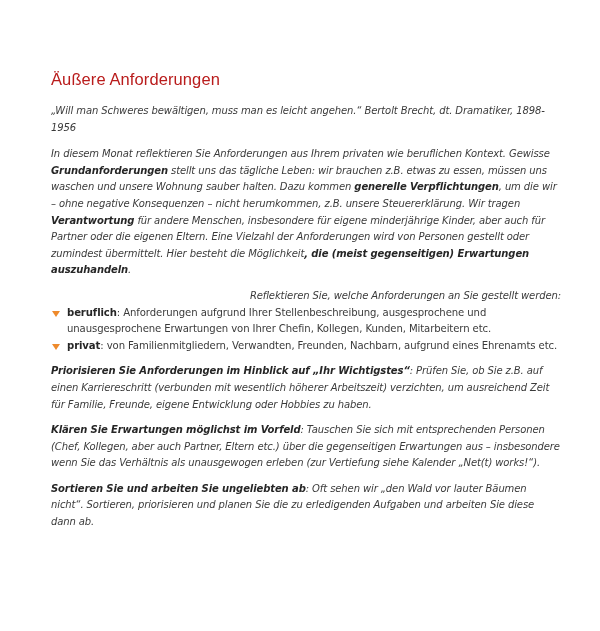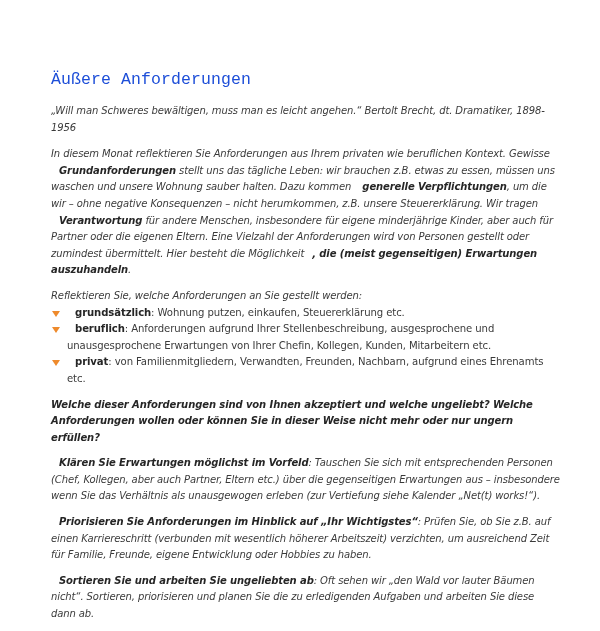--- a/index.html
+++ b/index.html
@@ -4,66 +4,64 @@
 <style>
   html, body { margin: 0; padding: 0; background: #ffffff; }
   body {
     width: 600px; height: 631px; position: relative; overflow: hidden;
     font-family: "DejaVu Sans", sans-serif;
     color: #3a3a3a;
   }
   .page { position: absolute; left: 51px; top: 70px; width: 510px; }
   h1 {
     margin: 0 0 14px 0;
-    font-family: Liberation Mono, monospace;
+    font-family: Liberation Sans, sans-serif;
     font-weight: normal;
     font-size: 16.5px;
-    color: #1d4ed8;
+    color: #b91c1c;
     letter-spacing: 0.1px;
   }
   p {
     margin: 0 0 9px 0;
     font-size: 10px;
     line-height: 16.6px;
     letter-spacing: -0.1px;
     font-style: italic;
   }
-  b { font-weight: bold; color: #262626; margin-left: 8px; }
+  b { font-weight: bold; color: #262626; }
   .quote { margin-bottom: 10px; }
   ul.bullets { list-style: none; margin: 0 0 9px 0; padding: 0; }
   ul.bullets li {
     position: relative; padding-left: 16px;
     font-size: 10.1px; line-height: 16.6px; letter-spacing: -0.1px;
   }
   .tri {
     position: absolute; left: 1px; top: 6px;
     width: 0; height: 0;
     border-left: 4px solid transparent;
     border-right: 4px solid transparent;
     border-top: 6px solid #ee8a2c;
   }
-  .intro-list { margin-bottom: 0; }
+  .intro-list { margin-bottom: 0; text-align: right; }
   .q { font-weight: bold; color: #262626; }
 </style>
 </head>
 <body>
 
 <div class="page">
   <h1>Äußere Anforderungen</h1>
 
   <p class="quote">„Will man Schweres bewältigen, muss man es leicht angehen.“ Bertolt Brecht, dt. Dramatiker, 1898-1956</p>
 
   <p><span>In diesem Monat reflektieren Sie Anforderungen aus Ihrem privaten wie beruflichen Kontext. Gewisse </span><b>Grundanforderungen</b><span> stellt uns das tägliche Leben: wir brauchen z.B. etwas zu essen, müssen uns waschen und unsere Wohnung sauber halten. Dazu kommen </span><b>generelle Verpflichtungen</b><span>, um die wir – ohne negative Konsequenzen – nicht herumkommen, z.B. unsere Steuererklärung. Wir tragen </span><b>Verantwortung</b><span> für andere Menschen, insbesondere für eigene minderjährige Kinder, aber auch für Partner oder die eigenen Eltern. Eine Vielzahl der Anforderungen wird von Personen gestellt oder zumindest übermittelt. Hier besteht die Möglichkeit</span><b>, die (meist gegenseitigen) Erwartungen auszuhandeln</b><span>.</span></p>
 
   <p class="intro-list">Reflektieren Sie, welche Anforderungen an Sie gestellt werden:</p>
   <ul class="bullets">
-    <li><span class="tri"></span><b>grundsätzlich</b><span>: Wohnung putzen, einkaufen, Steuererklärung etc.</span></li>
     <li><span class="tri"></span><b>beruflich</b><span>: Anforderungen aufgrund Ihrer Stellenbeschreibung, ausgesprochene und unausgesprochene Erwartungen von Ihrer Chefin, Kollegen, Kunden, Mitarbeitern etc.</span></li>
     <li><span class="tri"></span><b>privat</b><span>: von Familienmitgliedern, Verwandten, Freunden, Nachbarn, aufgrund eines Ehrenamts etc.</span></li>
   </ul>
 
-  <p class="q">Welche dieser Anforderungen sind von Ihnen akzeptiert und welche ungeliebt? Welche Anforderungen wollen oder können Sie in dieser Weise nicht mehr oder nur ungern erfüllen?</p>
 
+  <p><b>Priorisieren Sie Anforderungen im Hinblick auf „Ihr Wichtigstes“</b><span>: Prüfen Sie, ob Sie z.B. auf einen Karriereschritt (verbunden mit wesentlich höherer Arbeitszeit) verzichten, um ausreichend Zeit für Familie, Freunde, eigene Entwicklung oder Hobbies zu haben.</span></p>
   <p><b>Klären Sie Erwartungen möglichst im Vorfeld</b><span>: Tauschen Sie sich mit entsprechenden Personen (Chef, Kollegen, aber auch Partner, Eltern etc.) über die gegenseitigen Erwartungen aus – insbesondere wenn Sie das Verhältnis als unausgewogen erleben (zur Vertiefung siehe Kalender „Net(t) works!“).</span></p>
-  <p><b>Priorisieren Sie Anforderungen im Hinblick auf „Ihr Wichtigstes“</b><span>: Prüfen Sie, ob Sie z.B. auf einen Karriereschritt (verbunden mit wesentlich höherer Arbeitszeit) verzichten, um ausreichend Zeit für Familie, Freunde, eigene Entwicklung oder Hobbies zu haben.</span></p>
   <p><b>Sortieren Sie und arbeiten Sie ungeliebten ab</b><span>: Oft sehen wir „den Wald vor lauter Bäumen nicht“. Sortieren, priorisieren und planen Sie die zu erledigenden Aufgaben und arbeiten Sie diese dann ab.</span></p>
 
 </div>
 
 </body></html>

